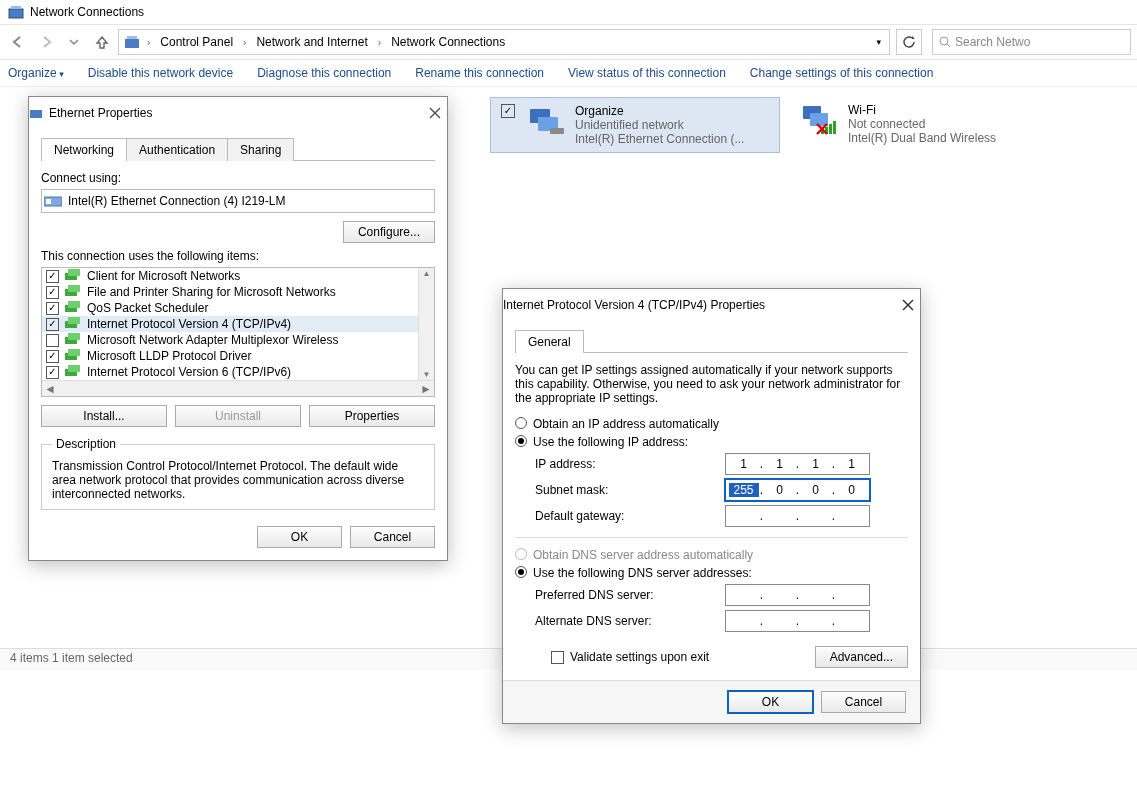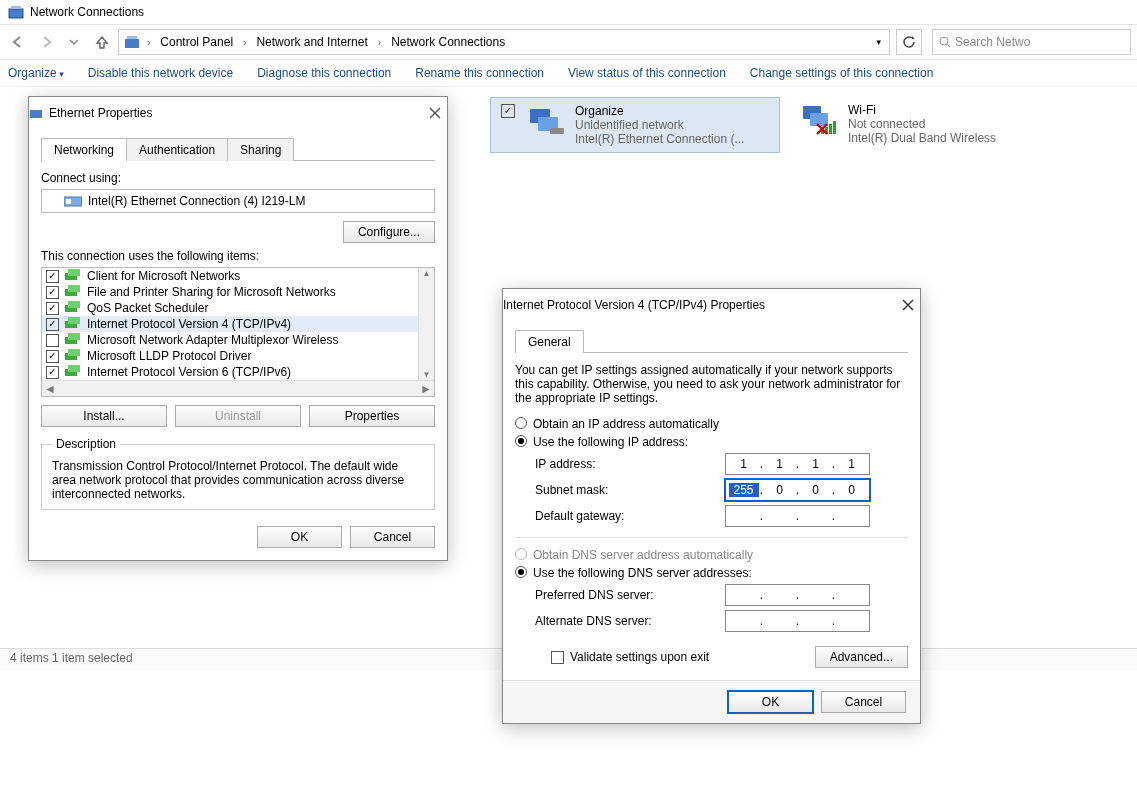--- a/index.html
+++ b/index.html
@@ -33,21 +33,21 @@
   .dlg { position:absolute; background:#fff; border:1px solid #888; box-shadow:0 4px 18px rgba(0,0,0,0.25); }
   .dlg-title { display:flex; align-items:center; justify-content:space-between; padding:6px 0; }
   .dlg-title .l { display:flex; align-items:center; gap:6px;}
   .dlg-close { width:24px; height:20px; display:flex; align-items:center; justify-content:center; color:#555;}
   .dlg-body { padding:8px 12px 12px;}
   .tabs { display:flex; border-bottom:1px solid #bbb; margin-bottom:10px;}
   .tab { padding:4px 12px; border:1px solid #bbb; border-bottom:none; background:#f2f2f2; margin-right:-1px; position:relative; top:1px;}
   .tab.active { background:#fff;}
   fieldset { border:1px solid #ccc; padding:8px 10px; margin:0 0 8px 0;}
   legend { padding:0 4px;}
-  .adapter-box{ border:1px solid #bbb; padding:4px 22px; display:flex; align-items:center; gap:6px; background:#fff;}
+  .adapter-box{ border:1px solid #bbb; padding:4px 2px; display:flex; align-items:center; gap:6px; background:#fff;}
   .btn { border:1px solid #aaa; background:linear-gradient(#fdfdfd,#e9e9e9); padding:3px 14px; min-width:80px; text-align:center; cursor:pointer;}
   .btn.primary{ border:1px solid #0b61c4; outline:1px solid #0b61c4;}
   .btn:disabled,.btn.disabled{ color:#999;}
   .rowbtns{ display:flex; gap:8px; justify-content:flex-end; margin-top:8px;}
   .items-list { border:1px solid #bbb; height:130px; overflow:auto; background:#fff; position:relative;}
   .items-list .row { display:flex; align-items:center; gap:6px; padding:1px 4px;}
   .items-list .row.sel{ background:#e1ecf7;}
   .chkbox{ width:13px;height:13px;border:1px solid #555;display:inline-flex;align-items:center;justify-content:center;font-size:10px;line-height:1;}
   .net-ic{width:16px;height:14px;display:inline-block;}
   .scrollhint{position:absolute;right:0;top:0;bottom:16px;width:16px;background:#f0f0f0;border-left:1px solid #ddd;}

